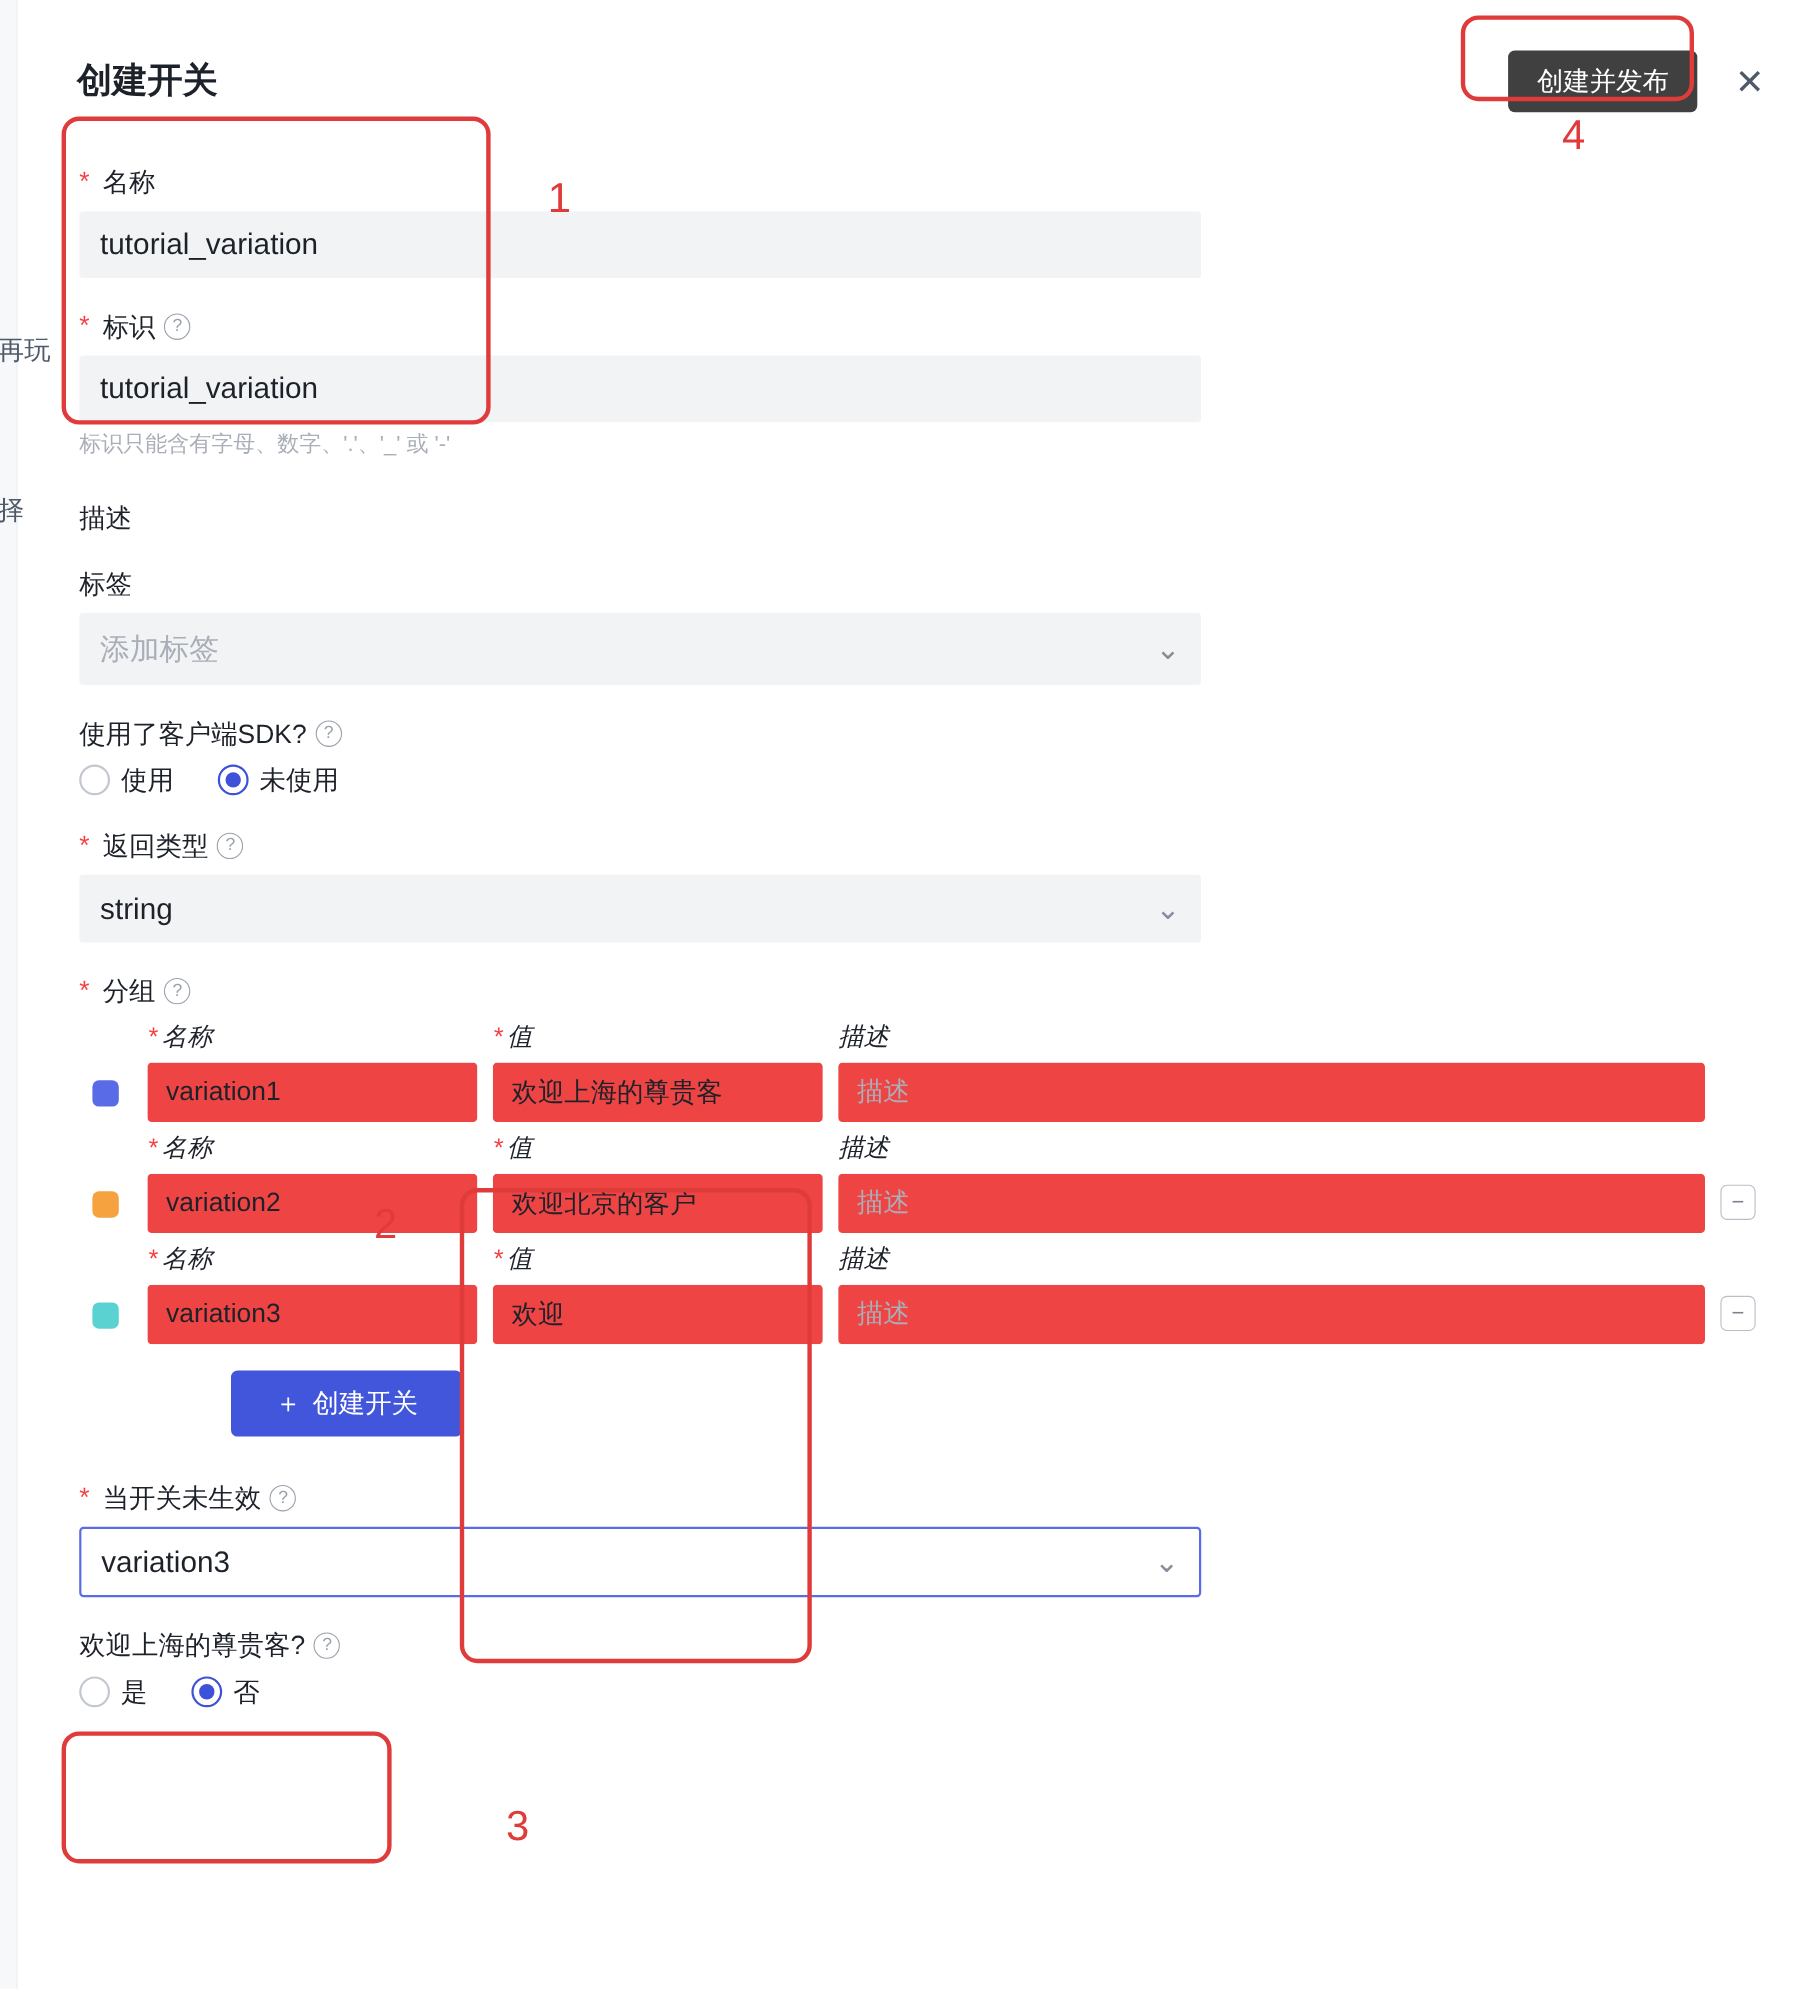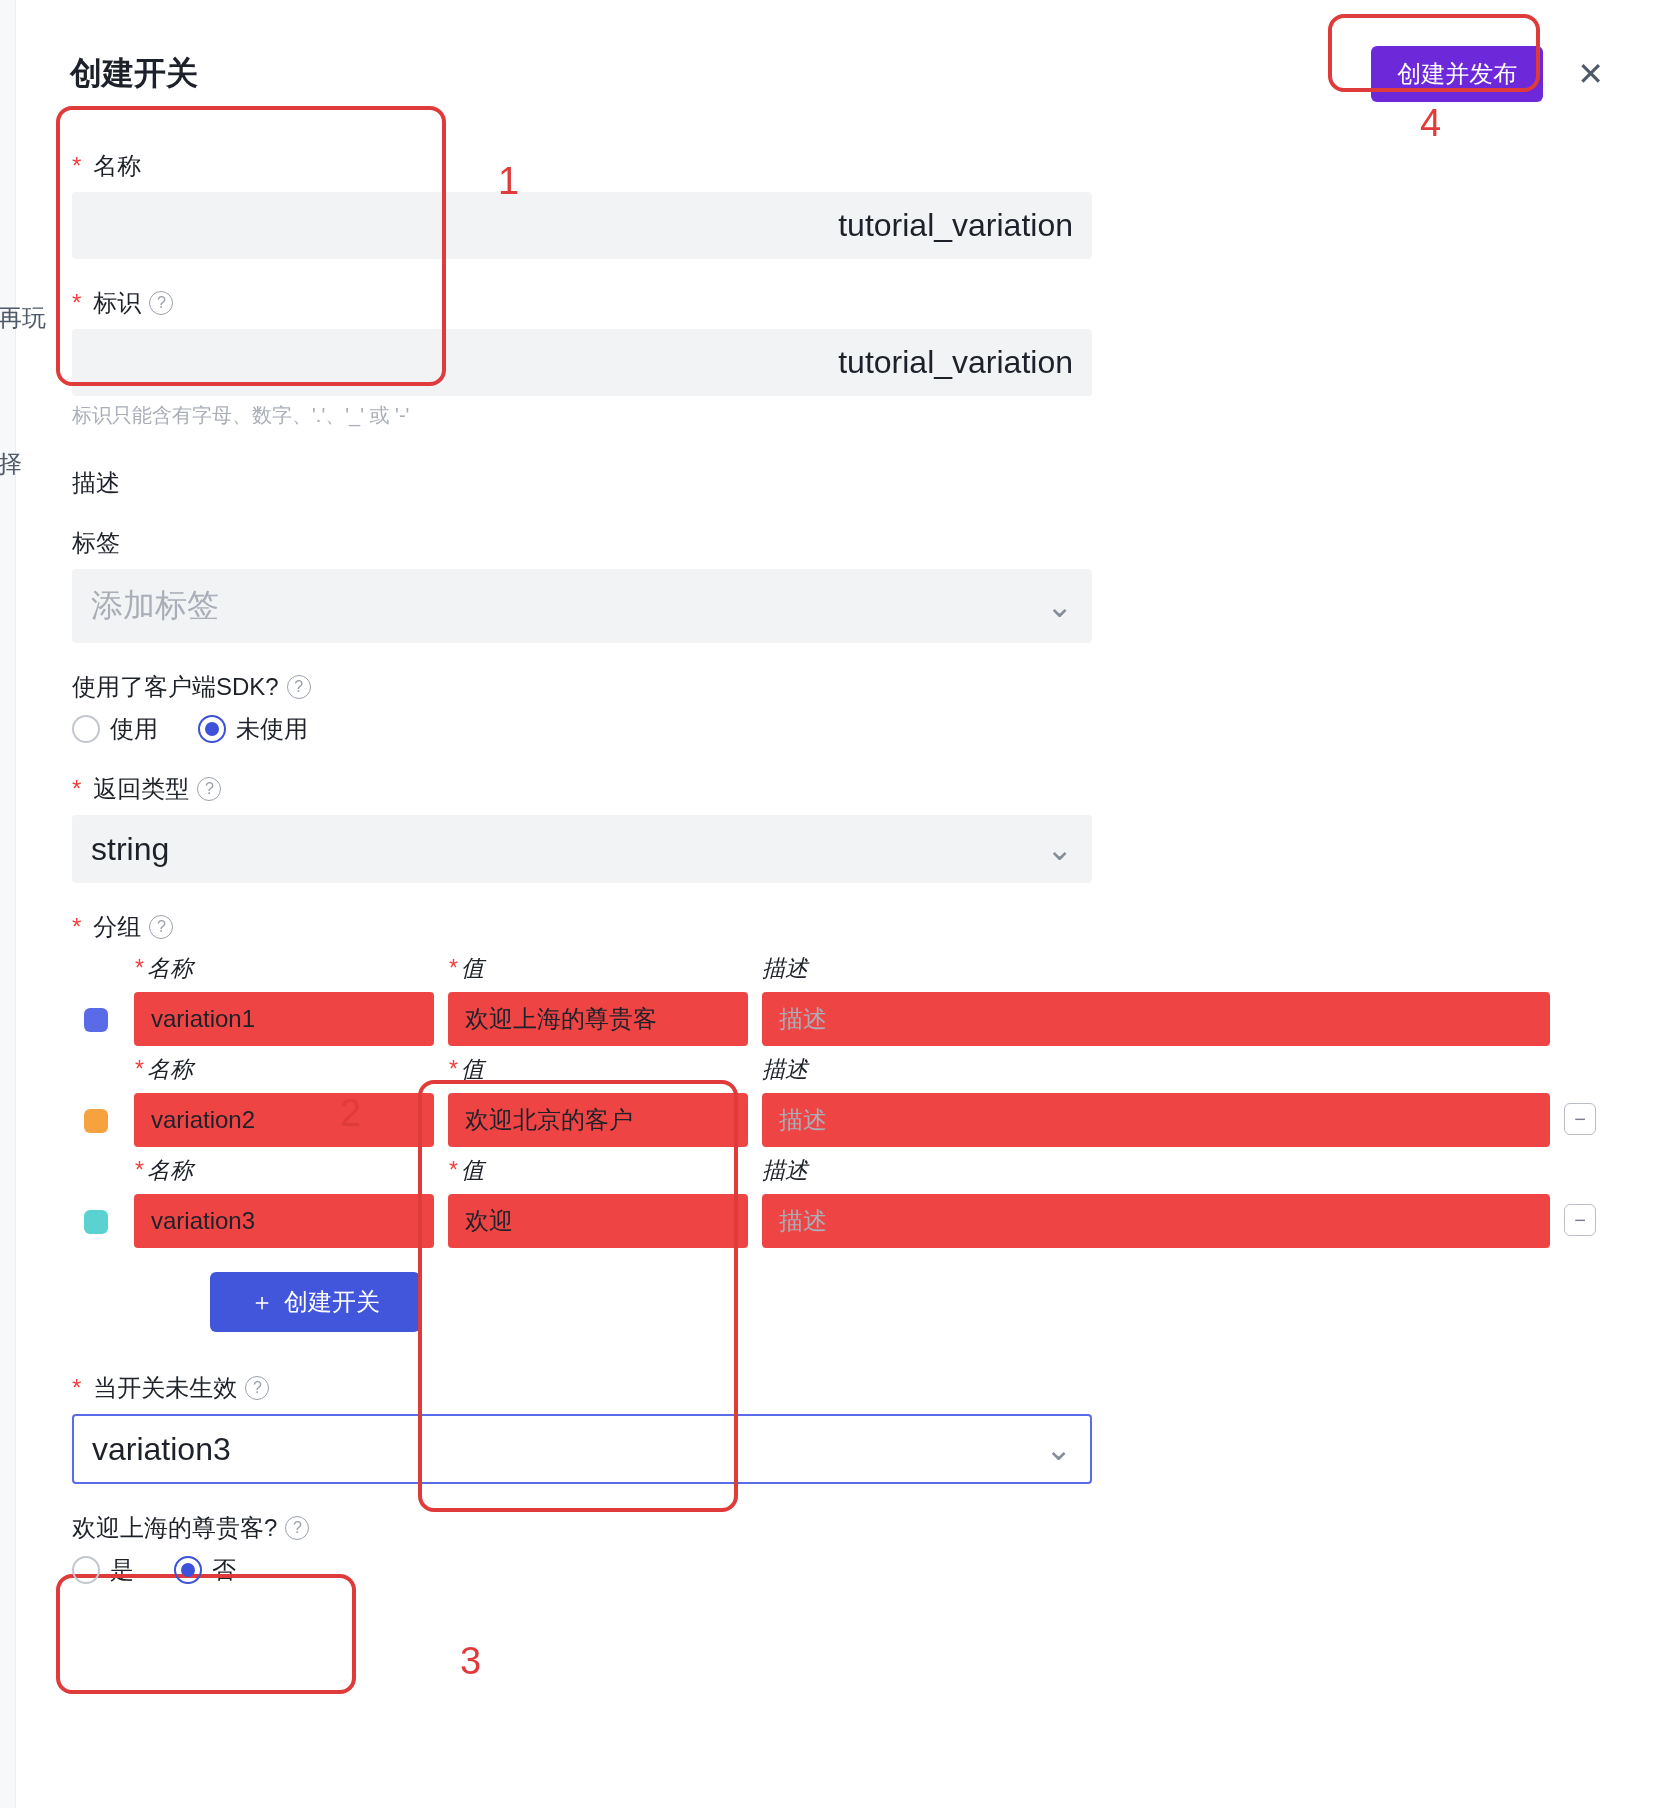--- a/index.html
+++ b/index.html
@@ -36,21 +36,21 @@
     padding: 34px 50px 0 70px;
     margin-top: 12px;
   }
   .title {
     font-size: 32px;
     font-weight: 600;
     color: #1d2129;
   }
   .header-right { display: flex; align-items: center; gap: 34px; }
   .btn-primary {
-    background: #6d28d9;
+    background: #404040;
     color: #fff;
     border: none;
     border-radius: 6px;
     padding: 12px 26px;
     font-size: 24px;
     cursor: pointer;
   }
   .close-x {
     font-size: 32px;
     color: #4e5969;
@@ -97,23 +97,22 @@
     font-size: 16px;
     line-height: 1;
   }
   .text-input, .select, .textarea {
     width: 100%;
     max-width: 1020px;
     background: #f2f3f5;
     border: 1px solid transparent;
     border-radius: 4px;
     padding: 14px 18px;
-    font-size: 32px;
-    color: #1d2129;
-    text-align: right;
+    font-size: 27px;
+    color: #1d2129;
   }
   .text-input::placeholder, .textarea::placeholder { color: #a9aeb8; }
   .textarea {
     height: 165px;
     resize: both;
   }
   .hint {
     font-size: 20px;
     color: #a9aeb8;
     margin-top: 6px;

